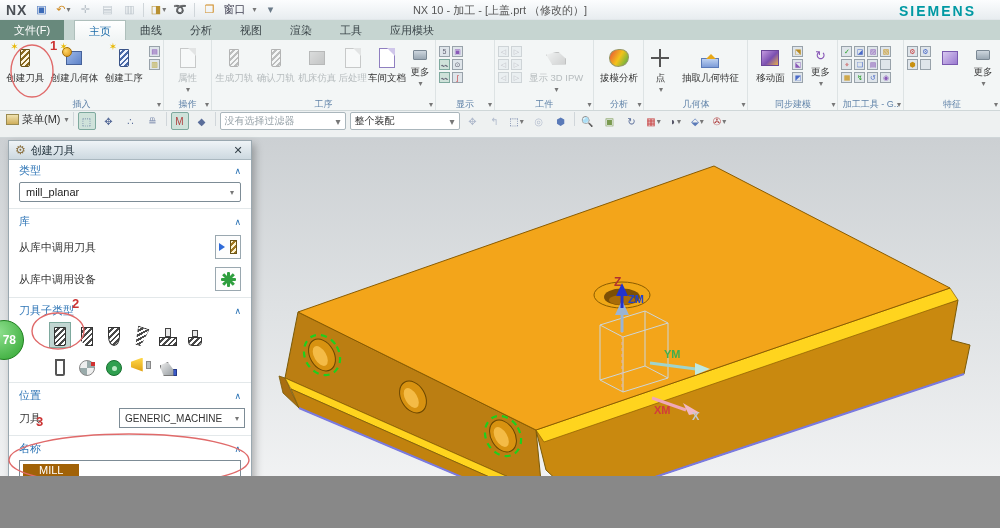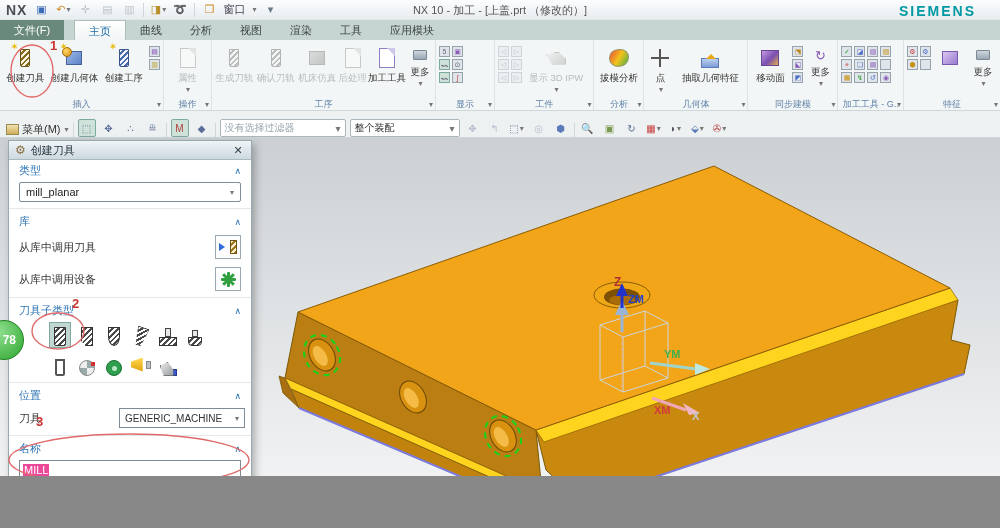--- a/index.html
+++ b/index.html
@@ -60,21 +60,21 @@
   .mini{width:11px;height:11px;border:1px solid #98a2aa;background:#dfe5ea;margin:1px;position:relative;font-size:7px;display:flex;align-items:center;justify-content:center;color:#667}
   .mini.on{background:#cfe2da;border-color:#7ea99e}
   .mini.dis{opacity:.4}
   .minirow{display:flex}
   .mcol{display:flex;flex-direction:column;justify-content:flex-start;padding-top:3px}
   .c-grn{color:#2a9f2a}.c-blu{color:#4a6ac8}.c-pur{color:#8a5ab8}.c-red{color:#c84040}.c-gld{color:#c89010}
   .handico{width:14px;height:10px;background:linear-gradient(#cdd6de,#9aa8b4);border:1px solid #7a8894;border-radius:1px}
 
   
   .tbar{position:absolute;left:0;top:112px;width:1000px;height:26px;background:#eef1f1;border-bottom:1px solid #cfd6d8;
-        display:flex;align-items:flex-end;gap:4px;padding:0 6px}
+        display:flex;align-items:flex-start;gap:4px;padding:0 6px}
   .menu{display:flex;align-items:center;gap:3px}
   .menu .micon{width:13px;height:11px;background:linear-gradient(#f0e2b0,#cfae5a);border:1px solid #9a8a50}
   .ti{width:18px;height:18px;display:flex;align-items:center;justify-content:center;font-size:10px;color:#5a6e9a;border:1px solid transparent;border-radius:2px}
   .ti.on{background:#cfe2da;border-color:#7ea99e}
   .ti.dis{opacity:.4}
   .combo{height:18px;background:#fff;border:1px solid #aab6bc;border-radius:2px;display:flex;align-items:center;padding:0 4px;gap:4px}
   .combo span{font-size:10px}
   .combo .val-ph{color:#97a2a8}
   .combo .dd{margin-left:auto}
 
@@ -122,21 +122,21 @@
   .wheel{width:16px;height:16px;border-radius:50%;background:#2f9f4f;border:1px solid #176f2f;position:relative}
   .wheel:after{content:"";position:absolute;left:5px;top:5px;width:5px;height:5px;border-radius:50%;background:#b9e8c4}
   .horn{width:18px;height:14px;background:linear-gradient(#ffd84a,#e0a010);clip-path:polygon(0 30%,72% 0,72% 100%,0 70%);position:relative}
   .horntip{width:5px;height:8px;background:#b8c0c4;border:1px solid #888;margin-left:-1px;align-self:center}
   .chis{width:14px;height:14px;background:linear-gradient(135deg,#e8e8e8,#9aa0a4);border:1px solid #777;clip-path:polygon(0 25%,60% 0,100% 55%,100% 100%,30% 100%)}
   .chisb{width:7px;height:7px;background:#3a5ac8;border:1px solid #24398a;margin-left:-4px;margin-top:9px}
   .locrow{display:flex;align-items:center;padding:3px 6px 5px 10px}
   .locrow .cb{margin-left:auto;width:126px;height:20px;border:1px solid #7d8c96;border-radius:0;display:flex;align-items:center;padding:0 5px;background:#fff}
   .locrow .cb .dd{margin-left:auto}
   .nminput{margin:2px 10px 4px 10px;height:20px;border:1px solid #7d8c96;background:#fff;display:flex;align-items:center;padding:0 3px}
-  .nminput .selhl{background:#ec4899;color:#fff;padding:0 1px}
+  .nminput .selhl{background:#a16207;color:#fff;padding:0 16px}
   .dfoot{display:flex;justify-content:flex-end;gap:10px;padding:9px 12px 0 0}
   .btn{min-width:42px;height:19px;border:1px solid #9aa2a8;background:linear-gradient(#e8eaec,#cfd3d6);
        font-size:11px;color:#223;display:flex;align-items:center;justify-content:center;border-radius:2px;padding:0 8px}
   .btn.pri{background:linear-gradient(#e2f1fc,#bcdcf4);border-color:#5a9fd4;color:#14405f}
 
   
   .badge{position:absolute;left:-16px;top:320px;width:40px;height:40px;border-radius:50%;
          background:radial-gradient(circle at 35% 30%,#8fe08f,#2fa52f);border:1px solid #1e7f1e;
          color:#fff;font-weight:bold;font-size:12px;display:flex;align-items:center;justify-content:flex-end;padding-right:7px}
   .wmark{position:absolute;left:918px;top:504px;display:flex;align-items:center;gap:4px}
@@ -266,21 +266,21 @@
       <div class="rbtn dis" style="width:34px">
         <div class="ic">
             <div class="page"></div>
           </div>
         <span class="lbl">后处理</span>
       </div>
       <div class="rbtn" style="width:46px">
         <div class="ic">
             <div class="page"></div>
           </div>
-        <span class="lbl">加工工具</span>
+        <span class="lbl">车间文档</span>
       </div>
       <div class="rbtn" style="width:30px">
         <div class="ic" style="height:20px">
             <div class="handico"></div>
           </div>
         <span class="lbl">更多</span>
         <span class="dd">▾</span>
       </div>
       <div class="glabel">
           <span>工序</span>

